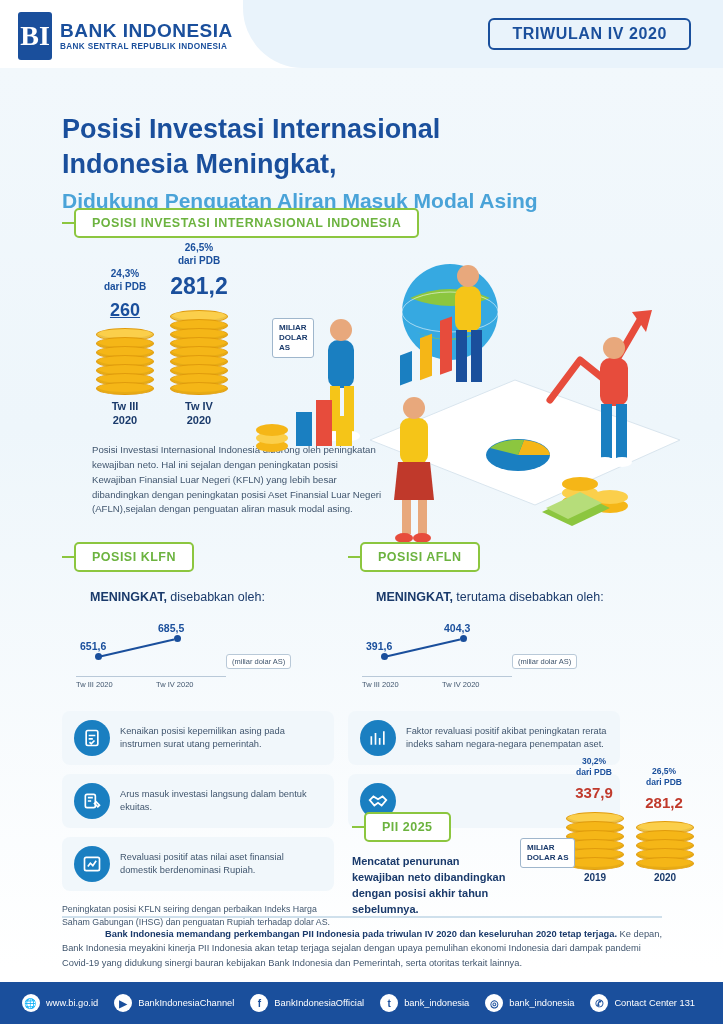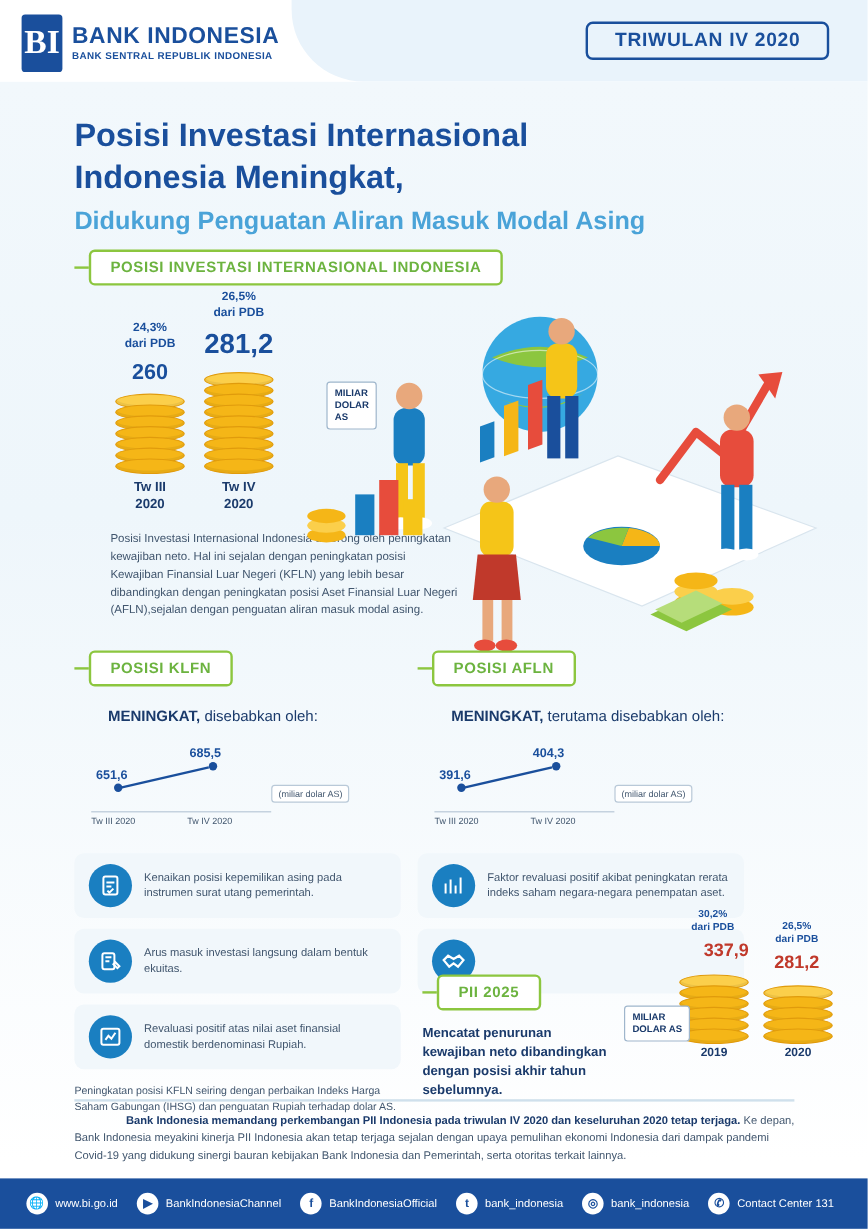--- a/index.html
+++ b/index.html
@@ -39,21 +39,21 @@
     background:#e9f3fb;
   }
 
   
   .body-bg {
     position:absolute; left:0; top:68px; width:723px; height:900px;
     background: linear-gradient(180deg,#f2f8fc 0%, #eef6fb 40%, #ffffff 100%);
   }
 
   
-  .title-block { position:absolute; left:62px; top:96px; width:600px; }
+  .title-block { position:absolute; left:62px; top:112px; width:600px; }
   .title-1 { font-size:27px; font-weight:bold; color:#1a4f9c; line-height:1.28; }
   .title-2 { font-size:21px; font-weight:bold; color:#4aa3d8; line-height:1.3; margin-top:6px; }
 
   
   .section-pill {
     display:inline-block; border:2px solid #8cc63f; border-radius:5px;
     color:#6cb33f; font-weight:bold; font-size:12.5px; letter-spacing:.5px;
     padding:6px 16px; background:#ffffff;
   }
   .pill-row { display:flex; align-items:center; }
@@ -179,21 +179,21 @@
       <div class="section-pill">POSISI INVESTASI INTERNASIONAL INDONESIA</div>
     </div>
   </div>
 
   <div class="coins-area">
 
     <div class="stack-label" style="left:10px; top:18px; width:70px;">
       <span>24,3%</span><br>
       <span>dari PDB</span>
     </div>
-    <div class="stack-value" style="position:absolute; left:10px; top:50px; width:70px; text-align:center;">260</div>
+    <div class="stack-value" style="position:absolute; left:10px; top:50px; width:70px; text-align:center;text-decoration:underline;">260</div>
     <div class="coin-stack" style="left:16px; bottom:40px;">
       <div class="coin top"></div>
       <div class="coin"></div>
       <div class="coin"></div>
       <div class="coin"></div>
       <div class="coin"></div>
       <div class="coin"></div>
       <div class="coin"></div>
     </div>
     <div class="axis-label" style="left:10px; top:150px; width:70px;">
@@ -398,21 +398,21 @@
       <div class="section-pill">PII 2025</div>
     </div>
     <div class="desc">Mencatat penurunan kewajiban neto dibandingkan dengan posisi akhir tahun sebelumnya.</div>
   </div>
 
   <div class="pii2020-chart">
     <div class="small-pct" style="left:34px; top:0px; width:60px;">
       <span>30,2%</span><br>
       <span>dari PDB</span>
     </div>
-    <div class="bar-val" style="left:34px; top:28px; width:60px; text-align:right;">337,9</div>
+    <div class="bar-val" style="left:34px; top:28px; width:60px; text-align:center;">337,9</div>
     <div class="coin-stack" style="left:36px; bottom:26px;">
       <div class="coin top"></div>
       <div class="coin"></div>
       <div class="coin"></div>
       <div class="coin"></div>
       <div class="coin"></div>
       <div class="coin"></div>
     </div>
     <div class="year-lbl" style="left:36px; top:116px; width:58px; text-align:center;">2019</div>
 

